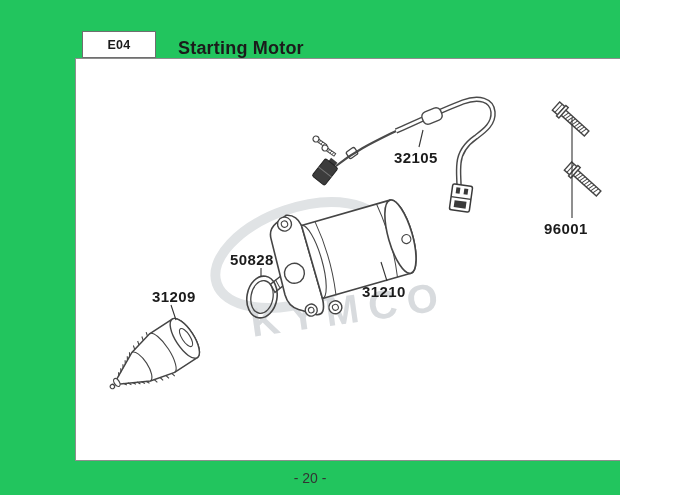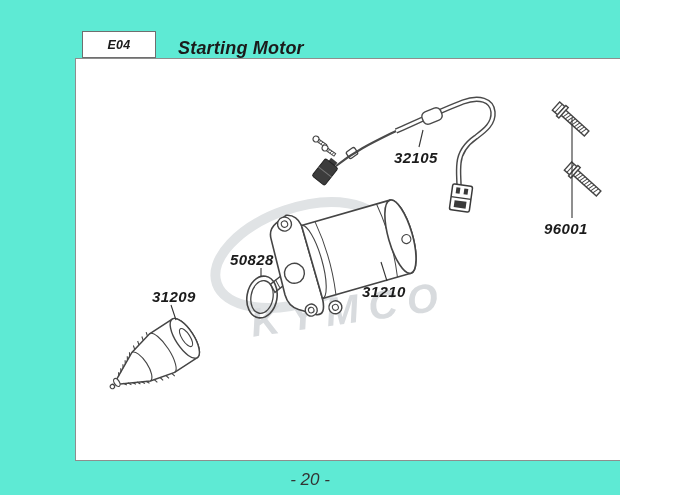--- a/index.html
+++ b/index.html
@@ -1,19 +1,19 @@
 <!DOCTYPE html>
 <html><head>
 <meta charset="utf-8">
 <style>
   * { margin:0; padding:0; box-sizing:border-box; }
   html,body { background:#ffffff; }
   .page {
-    position:relative; width:620px; height:495px; background:#5eead4;
-    font-family:"Liberation Sans", sans-serif; overflow:hidden; color:#1b1b1b;font-style:italic;
+    position:relative; width:620px; height:495px; background:#22c55e;
+    font-family:"Liberation Sans", sans-serif; overflow:hidden; color:#1b1b1b;
   }
   .code-box {
     position:absolute; left:82px; top:31px; width:74px; height:27px;
     border:1px solid #6f6f6f; background:#fff;
     display:flex; align-items:center; justify-content:center;
     font-size:12.5px; font-weight:bold; letter-spacing:0.3px;
   }
   .page-title {
     position:absolute; left:178px; top:38px;
     font-size:18px; font-weight:bold; letter-spacing:0.2px;
@@ -27,21 +27,21 @@
     position:absolute; font-size:15px; font-weight:bold; color:#1b1b1b;
     letter-spacing:0.4px; white-space:nowrap;
   }
   .lbl-harness { left:394px; top:149px;text-align:right; }
   .lbl-bolts   { left:544px; top:220px; }
   .lbl-motor   { left:362px; top:283px; }
   .lbl-oring   { left:230px; top:251px; }
   .lbl-gear    { left:152px; top:288px; }
   .footer {
     position:absolute; left:0; right:0; top:470px; text-align:center;
-    font-size:17px; color:#333;
+    font-size:14px; color:#333;
   }
 </style>
 </head>
 <body>
 
 <div class="page">
 
   <div class="code-box">
     <span>E04</span>
   </div>

